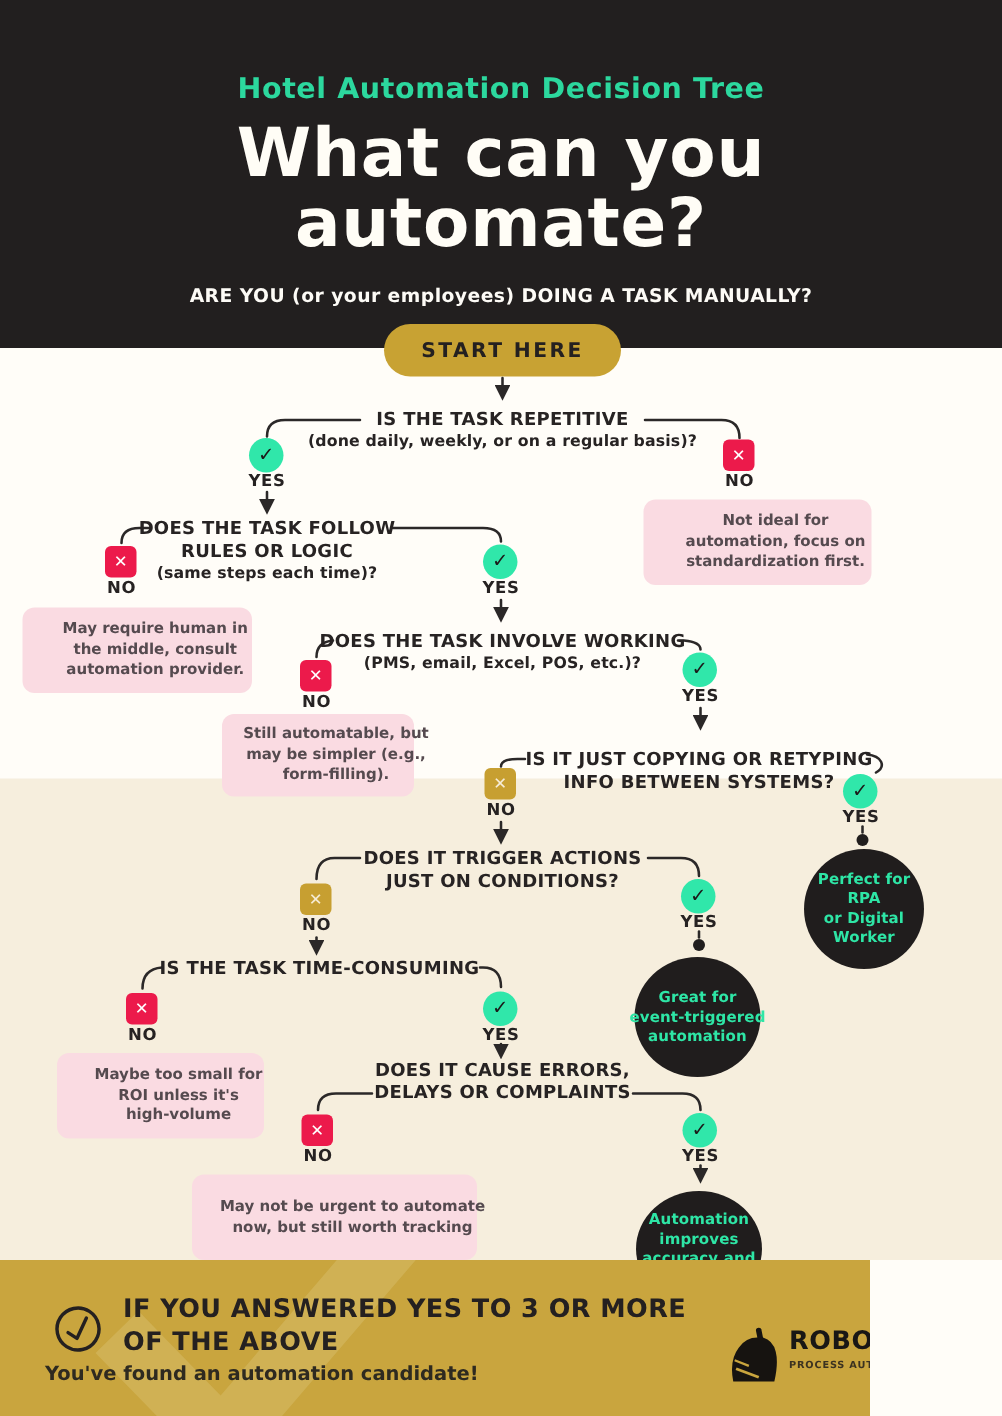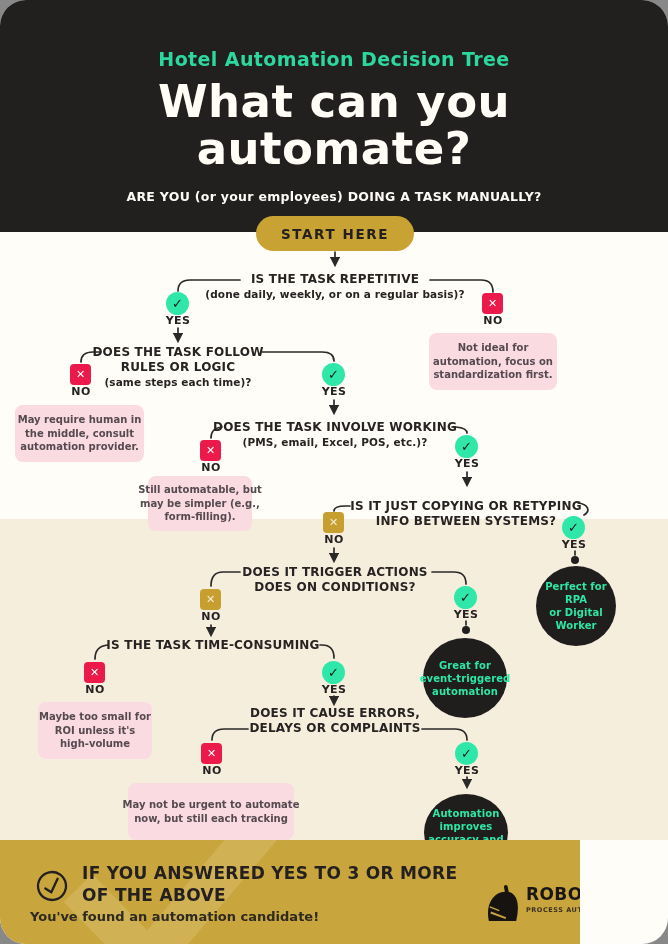--- a/index.html
+++ b/index.html
@@ -1,17 +1,17 @@
 <!DOCTYPE html>
 <html><head>
 <meta charset="utf-8">
 <style>
   html,body{margin:0;padding:0;background:#888;}
   .page{position:relative;width:668px;height:944px;margin:0 auto;overflow:hidden;
-        font-family:"DejaVu Sans","Liberation Sans",sans-serif;background:#fffdf8;border-radius:26px;}
+        font-family:"DejaVu Sans","Liberation Sans",sans-serif;background:#fffdf8;}
   
   .band-dark{position:absolute;left:0;top:0;width:668px;height:232px;background:#221f1f;}
   .band-cream{position:absolute;left:0;top:519px;width:668px;height:321px;background:#f6eedd;}
   .footer{position:absolute;left:0;top:840px;width:580px;height:104px;background:#c9a53e;overflow:hidden;}
   
   .eyebrow{position:absolute;left:0;top:48px;width:668px;text-align:center;
            color:#2cd89e;font-size:19px;font-weight:700;letter-spacing:.4px;}
   .big-title{position:absolute;left:0;top:78px;width:668px;text-align:center;color:#fffdf6;
              font-size:45px;line-height:47px;font-weight:800;letter-spacing:.5px;}
   .subtitle{position:absolute;left:0;top:189px;width:668px;text-align:center;color:#fdfbf6;
@@ -29,21 +29,21 @@
   .ic{position:absolute;display:flex;align-items:center;justify-content:center;}
   .ic-yes{width:23px;height:23px;border-radius:50%;background:#30e7aa;color:#1b1918;
           font-size:13px;font-weight:900;}
   .ic-no{width:21px;height:21px;border-radius:4px;background:#ec1a4b;color:#fff;
          font-size:11px;font-weight:900;}
   .ic-no.gold{background:#c79f31;color:#f6ecd7;}
   .lbl{position:absolute;width:44px;text-align:center;font-size:11px;font-weight:800;
        letter-spacing:.4px;color:#262222;}
   
   .note{position:absolute;background:#fadbe2;border-radius:8px;display:flex;flex-direction:column;
-        align-items:center;justify-content:center;text-align:center;color:#554a4f;}
+        align-items:center;justify-content:center;text-align:center;color:#554a4f;padding-left:24px;}
   .note div{font-size:10px;line-height:13.5px;font-weight:600;white-space:nowrap;}
   
   .bubble{position:absolute;border-radius:50%;background:#201d1d;display:flex;flex-direction:column;
           align-items:center;justify-content:center;text-align:left;color:#2ee6a6;}
   .bubble div{font-size:10px;line-height:13px;font-weight:800;white-space:nowrap;letter-spacing:.1px;}
   
   .f-heading{position:absolute;left:82px;top:22px;color:#242020;font-size:17px;line-height:22px;
              font-weight:800;letter-spacing:.3px;}
   .f-tagline{position:absolute;left:30px;top:69px;color:#2e2a20;font-size:13px;font-weight:600;}
   .f-badge{position:absolute;left:34px;top:28px;}
@@ -120,21 +120,21 @@
   <div class="q" style="left:335px;top:420px;">
     <div class="q-line">DOES THE TASK INVOLVE WORKING</div>
     <div class="q-sub">(PMS, email, Excel, POS, etc.)?</div>
   </div>
   <div class="q" style="left:466px;top:499px;">
     <div class="q-line">IS IT JUST COPYING OR RETYPING</div>
     <div class="q-line">INFO BETWEEN SYSTEMS?</div>
   </div>
   <div class="q" style="left:335px;top:565px;">
     <div class="q-line">DOES IT TRIGGER ACTIONS</div>
-    <div class="q-line">DOES ON CONDITIONS?</div>
+    <div class="q-line">JUST ON CONDITIONS?</div>
   </div>
   <div class="q" style="left:213px;top:638px;">
     <div class="q-line">IS THE TASK TIME-CONSUMING</div>
   </div>
   <div class="q" style="left:335px;top:706px;">
     <div class="q-line">DOES IT CAUSE ERRORS,</div>
     <div class="q-line">DELAYS OR COMPLAINTS</div>
   </div>
 
   <span class="ic ic-yes" style="left:166px;top:292px;">✓</span>
@@ -182,21 +182,21 @@
     <div>may be simpler (e.g.,</div>
     <div>form-filling).</div>
   </div>
   <div class="note" style="left:38px;top:702px;width:114px;height:57px;">
     <div>Maybe too small for</div>
     <div>ROI unless it's</div>
     <div>high-volume</div>
   </div>
   <div class="note" style="left:128px;top:783px;width:166px;height:57px;">
     <div>May not be urgent to automate</div>
-    <div>now, but still each tracking</div>
+    <div>now, but still worth tracking</div>
   </div>
 
   <div class="bubble" style="left:536px;top:566px;width:80px;height:80px;">
     <div>Perfect for</div>
     <div>RPA</div>
     <div>or Digital</div>
     <div>Worker</div>
   </div>
   <div class="bubble" style="left:423px;top:638px;width:84px;height:80px;">
     <div>Great for</div>

